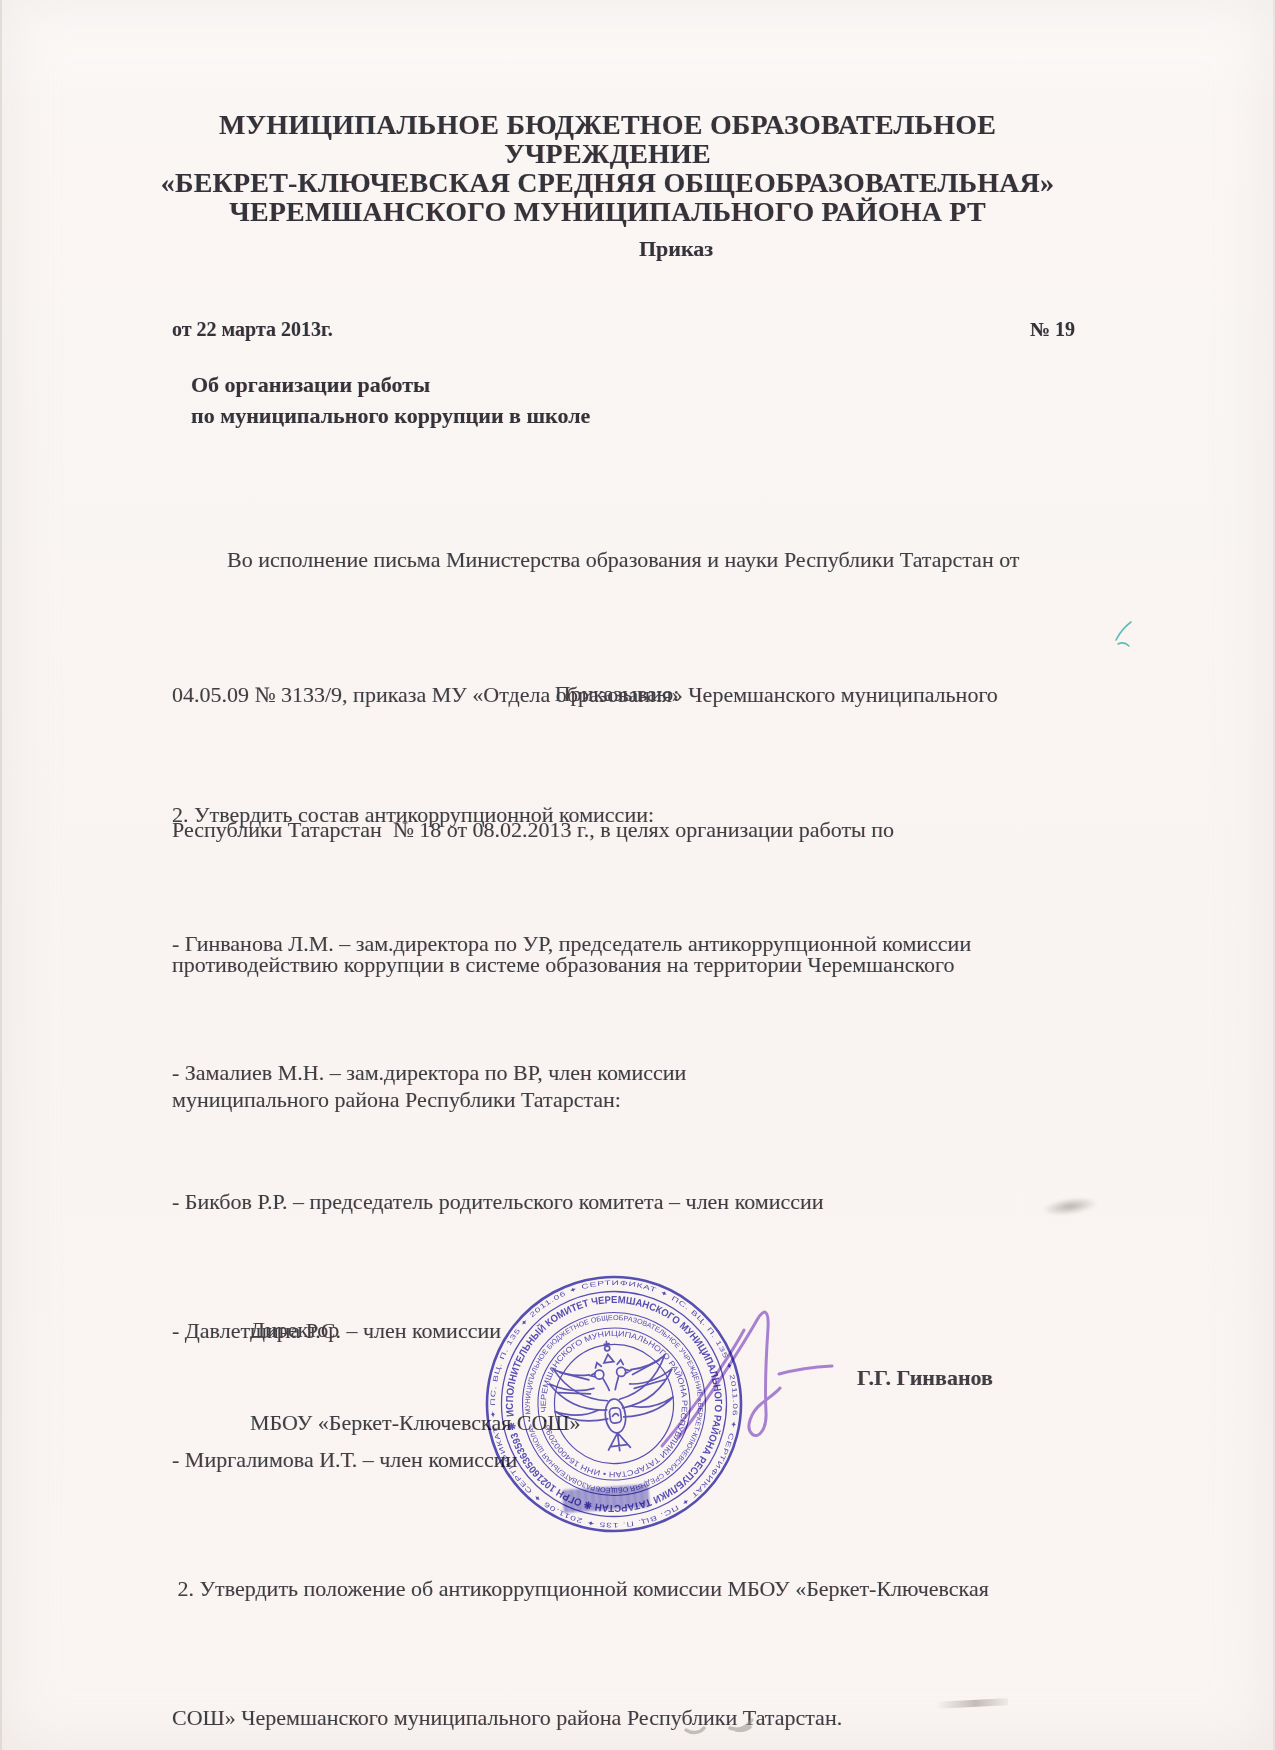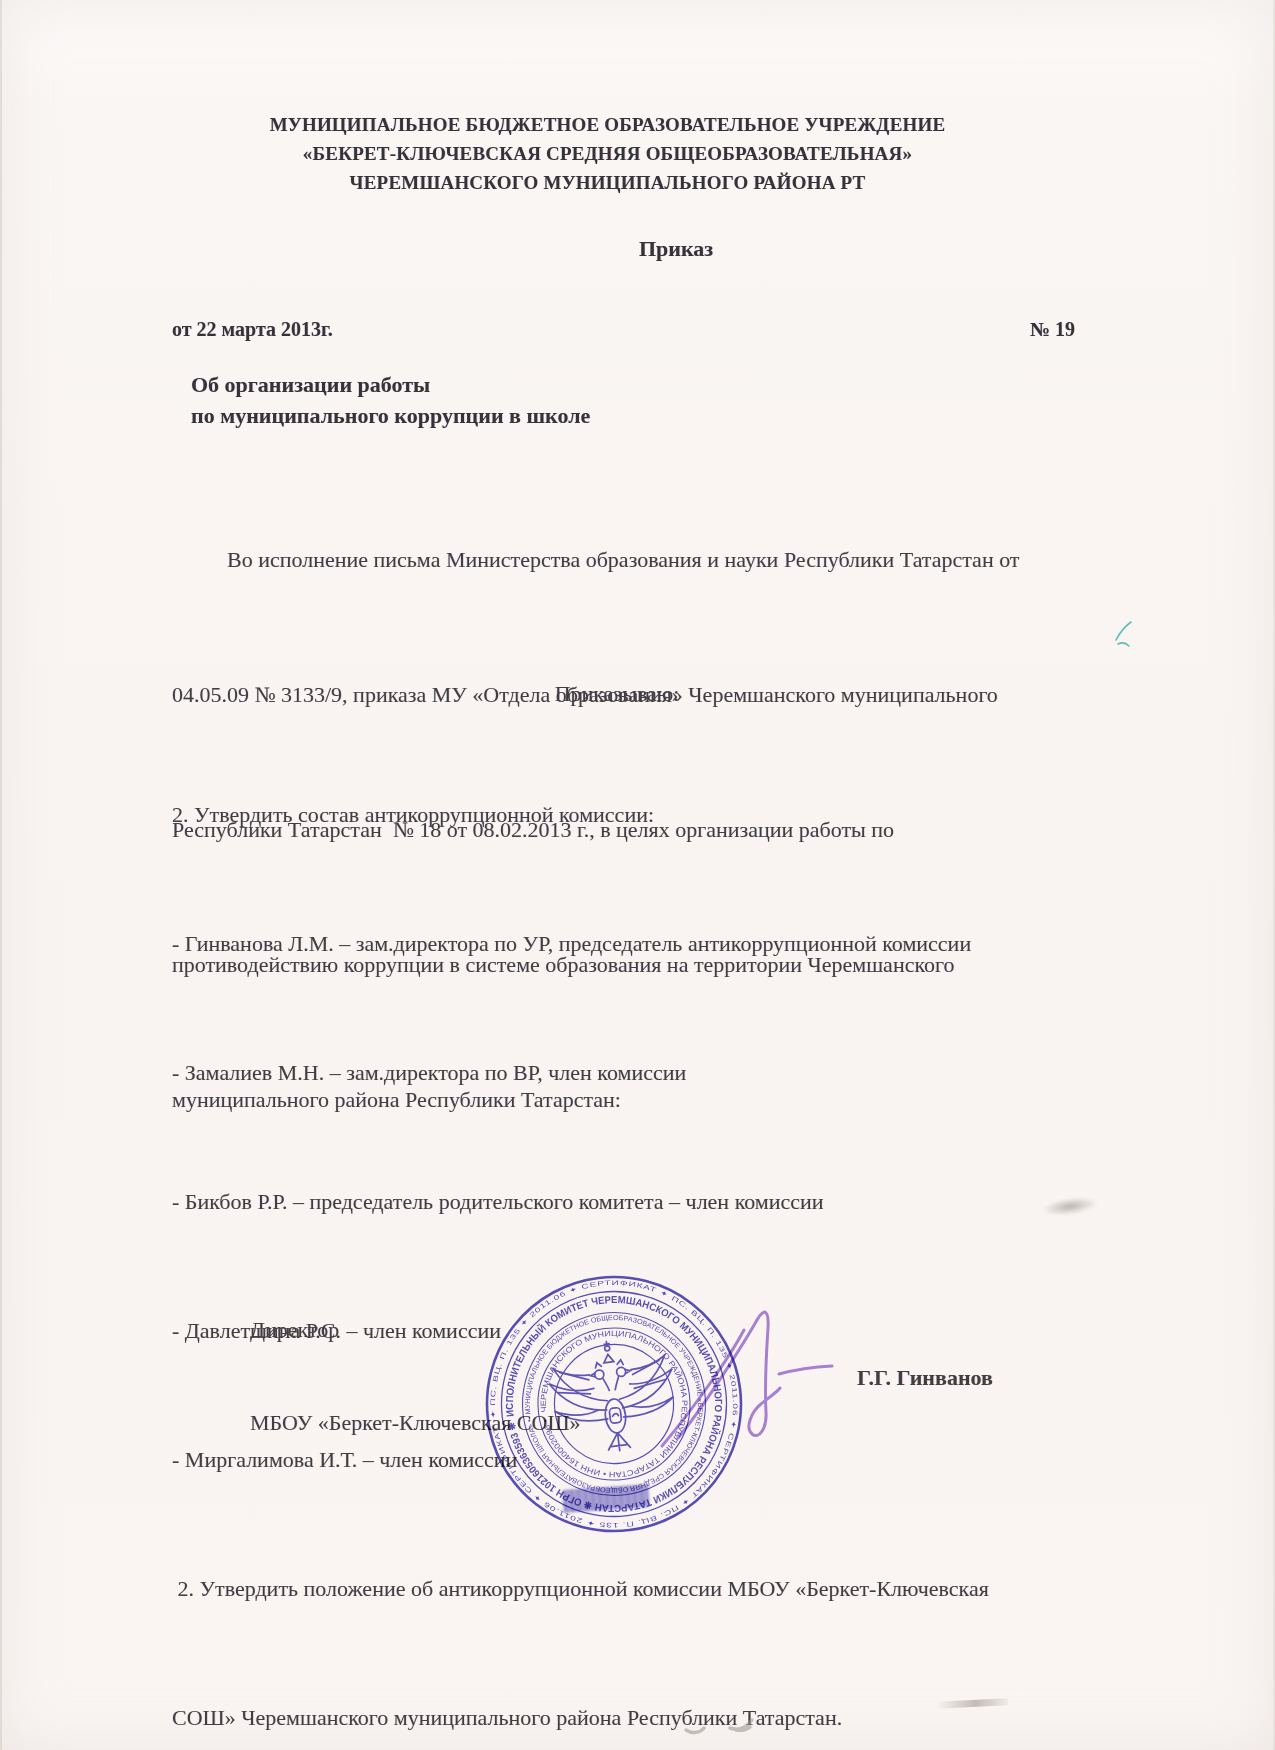--- a/index.html
+++ b/index.html
@@ -9,21 +9,21 @@
     margin:0 auto;
     background:linear-gradient(180deg,#fcfaf9 0%,#faf6f4 6%,#f9f4f2 55%,#faf5f3 100%);
     box-shadow:inset 0 0 60px rgba(205,196,190,.28), inset 2px 0 0 rgba(190,182,176,.35), inset -2px 0 0 rgba(210,202,196,.3);
     overflow:hidden;
     font-family:"Liberation Serif","DejaVu Serif",serif;
     color:#403e42;
   }
   .t{ text-shadow:0.6px 0 0 rgba(200,60,60,.16), -0.6px 0 0 rgba(50,160,185,.16); }
   .doc-header{
     position:absolute;top:110px;left:145px;width:925px;
-    text-align:center;font-weight:bold;font-size:19px;line-height:29px;
+    text-align:center;font-weight:bold;font-size:28px;line-height:29px;
     color:#353339;letter-spacing:.2px;
   }
   .order-title{
     position:absolute;top:236px;left:639px;
     font-weight:bold;font-size:22px;color:#353339;
   }
   .meta-row{
     position:absolute;top:318px;left:172px;width:903px;
     display:flex;justify-content:space-between;
     font-weight:bold;font-size:20px;color:#353339;

